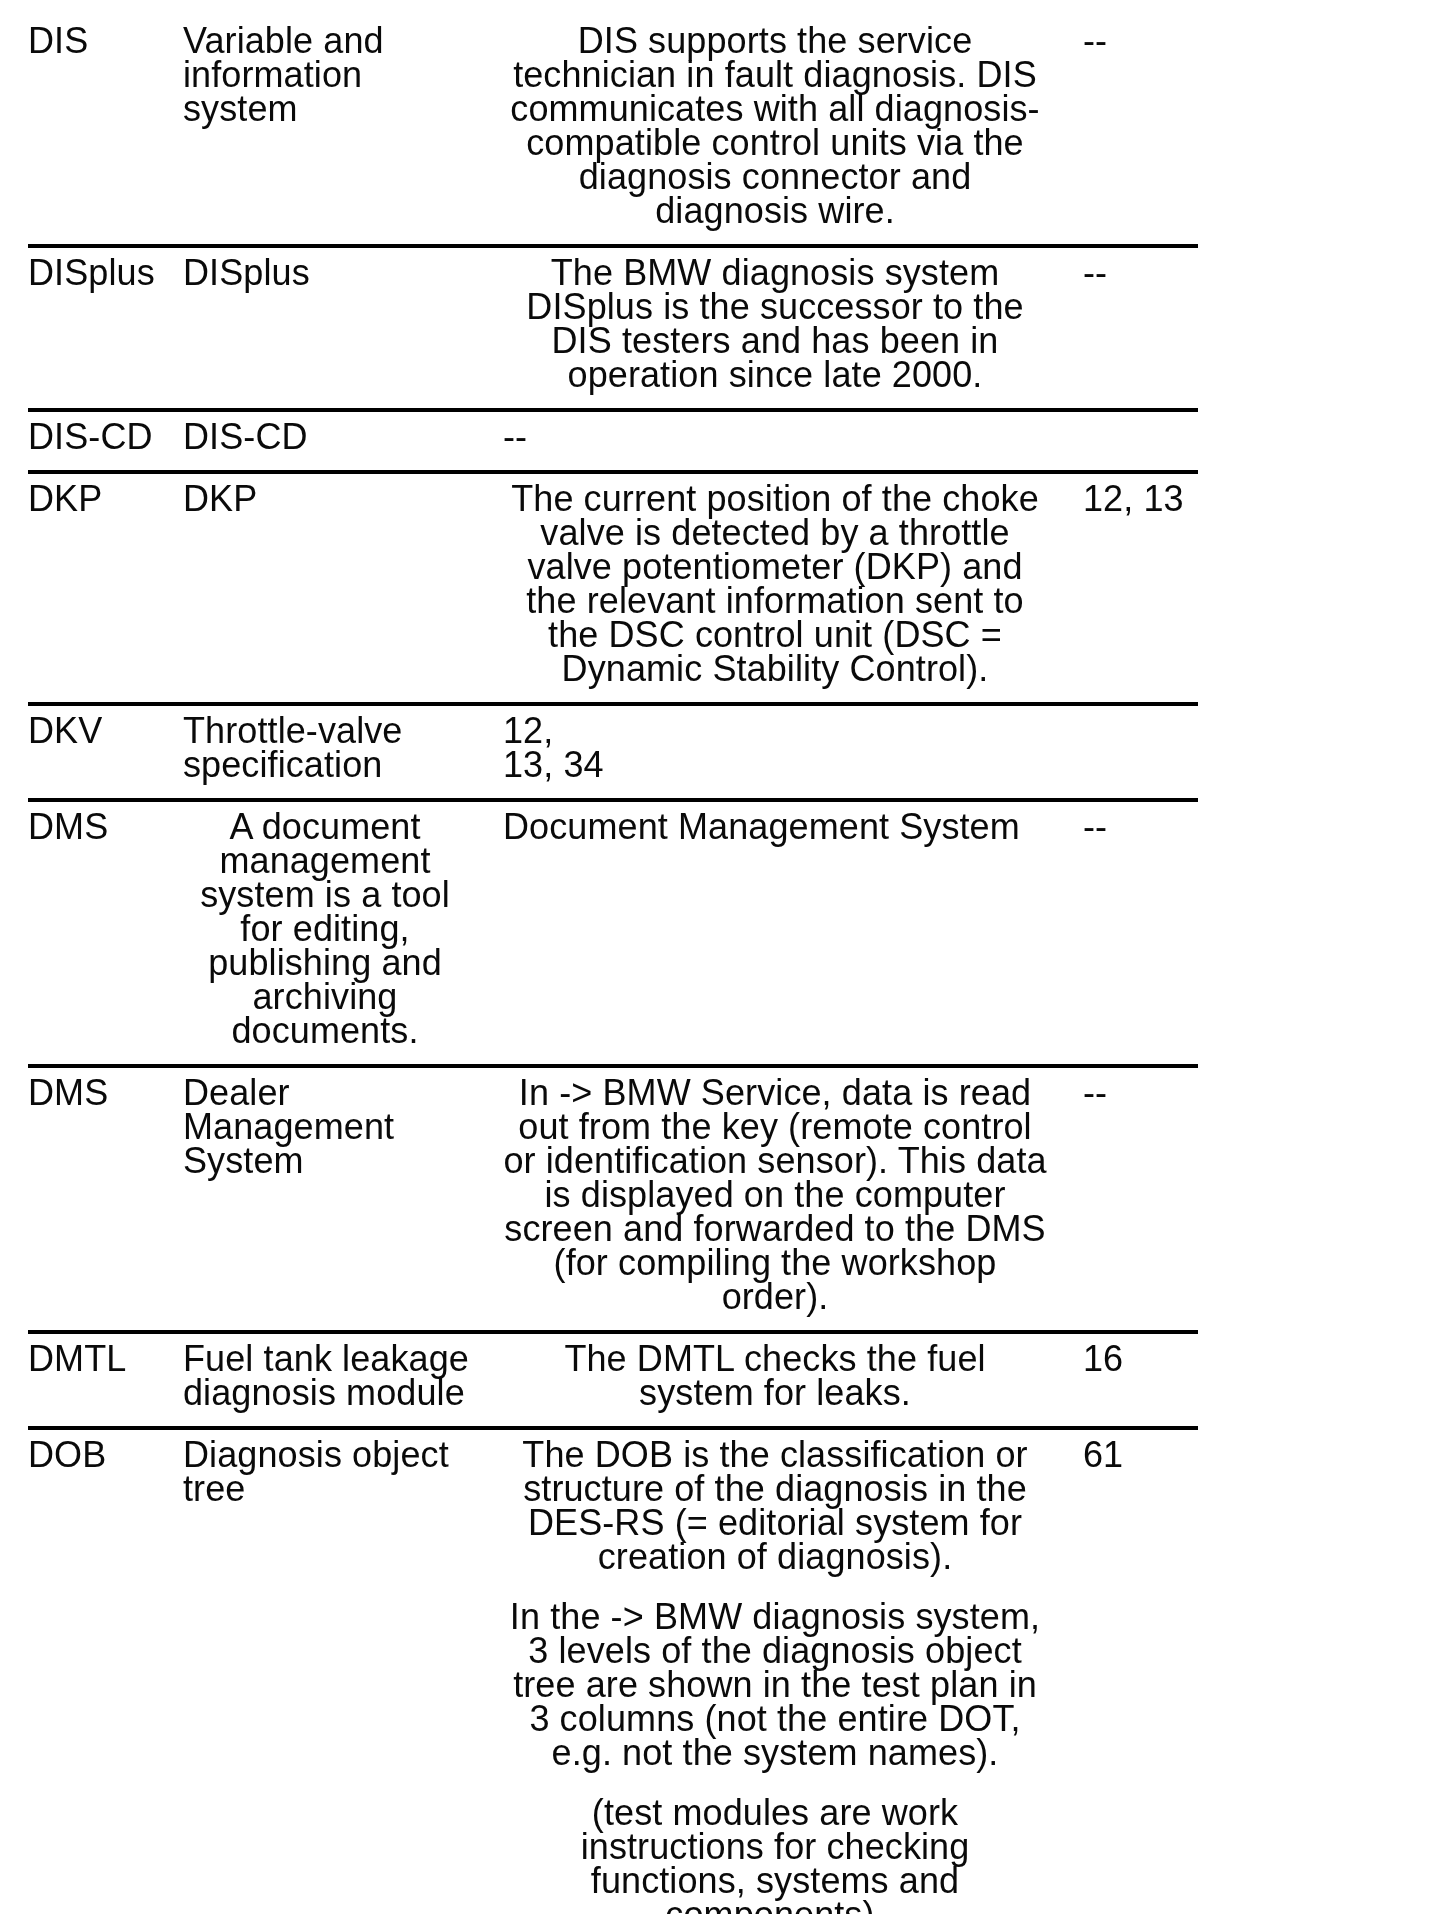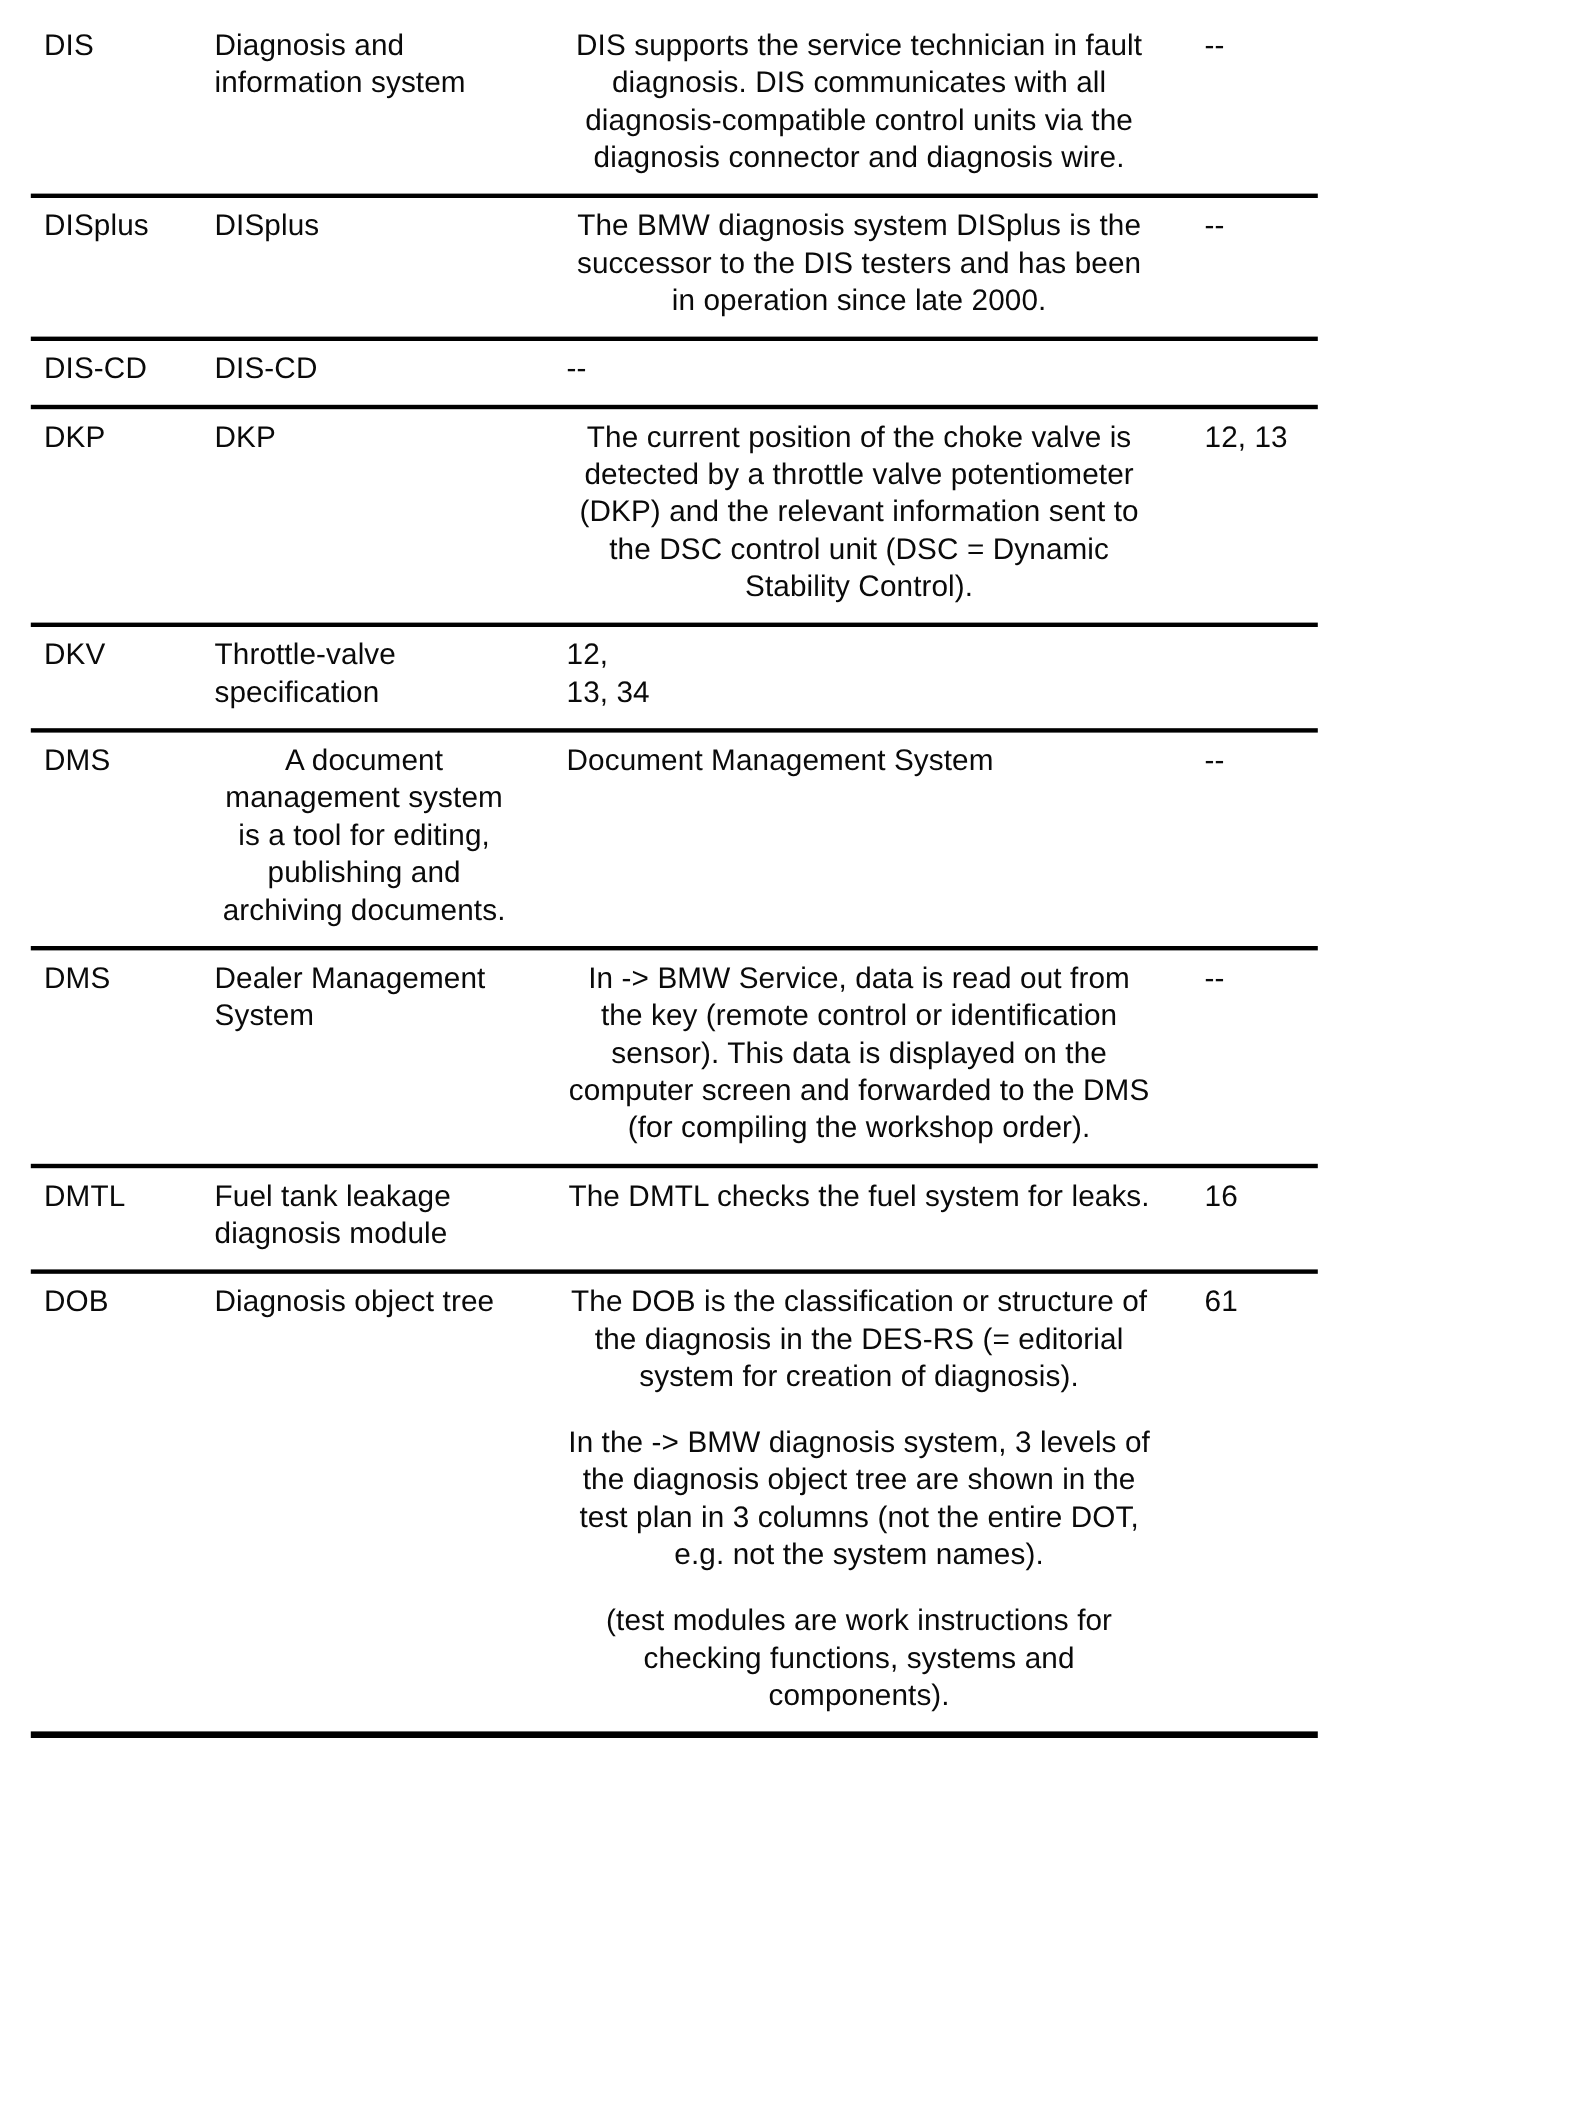--- a/index.html
+++ b/index.html
@@ -20,24 +20,23 @@
   .row {
     display: grid;
     grid-template-columns: 155px 320px 580px 115px;
     padding: 8px 0 16px 0;
     border-bottom: 4px solid #000000;
   }
   .row:last-child {
     border-bottom-width: 6px;
   }
   .cell {
-    font-size: 27px;
+    font-size: 36px;
     line-height: 34px;
     letter-spacing: 0.1px;
-    margin-left: 12px;
   }
   .abbr {
     padding-right: 16px;
   }
   .term {
     padding-right: 30px;
   }
   .desc {
     padding-right: 36px;
   }
@@ -52,21 +51,21 @@
     white-space: nowrap;
   }
 </style>
 </head>
 <body>
 
 <div class="page">
   <div class="glossary" id="glossary">
   <div class="row">
     <div class="cell abbr">DIS</div>
-    <div class="cell term">Diagnosis and information system</div>
+    <div class="cell term">Variable and information system</div>
     <div class="cell desc">
           <p>DIS supports the service technician in fault diagnosis. DIS communicates with all diagnosis-compatible control units via the diagnosis connector and diagnosis wire.</p>
         </div>
     <div class="cell pages">
           <div>--</div>
         </div>
   </div>
 
   <div class="row">
     <div class="cell abbr">DISplus</div>

